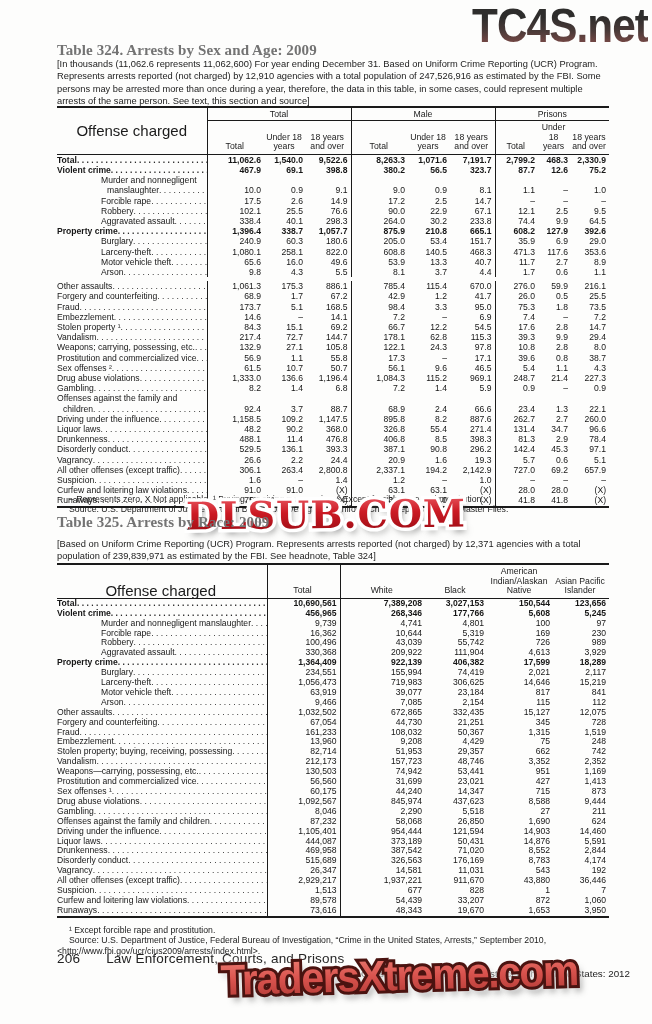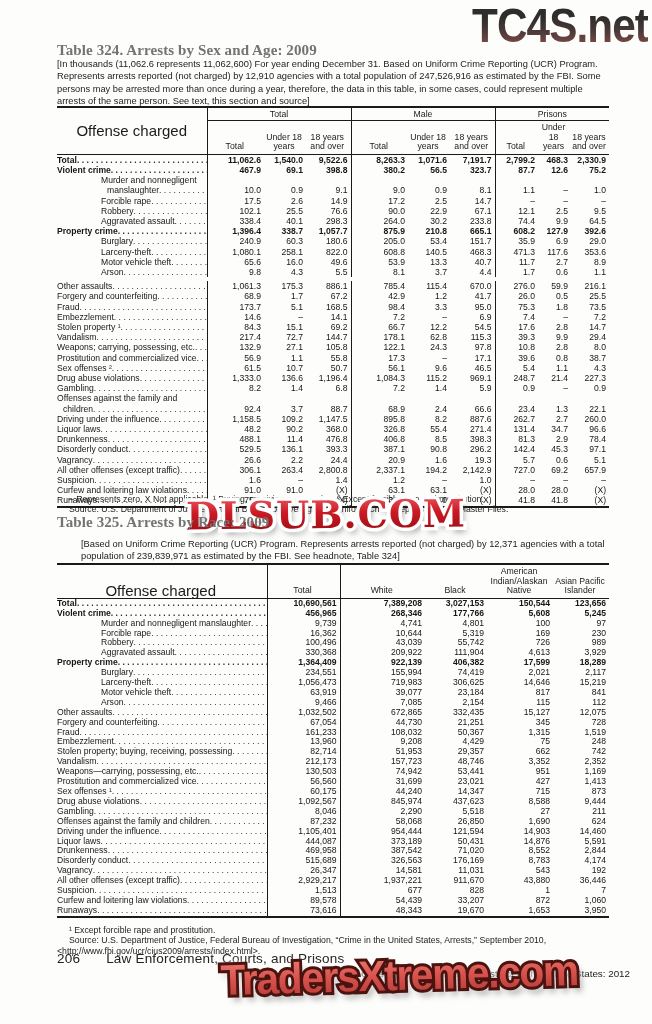--- a/index.html
+++ b/index.html
@@ -5,21 +5,21 @@
   html,body{margin:0;padding:0;background:#888;}
   .page{position:relative;width:652px;height:1024px;background:#fdfdfc;margin:0 auto;overflow:hidden;
         font-family:"Liberation Sans",sans-serif;color:#161616;}
   
   .tbl-title{position:absolute;left:57px;font-family:"Liberation Serif",serif;
              font-weight:bold;font-size:15px;letter-spacing:.1px;color:#737373;}
   #title324{top:42px;}
   #title325{top:514px;}
   .headnote{position:absolute;left:57px;width:545px;font-size:9.3px;line-height:12.4px;color:#1b1b1b;}
   #headnote324{top:58px;}
-  #headnote325{top:538px;margin-left:24px;}
+  #headnote325{top:538px;}
   
   table{border-collapse:collapse;table-layout:fixed;}
   .stat-table{position:absolute;left:57px;border-top:2px solid #1a1a1a;border-bottom:2px solid #1a1a1a;}
   #table324{top:106px;width:552px;}
   #table325{top:563px;width:552px;}
   th,td{padding:0;margin:0;font-weight:normal;}
   thead th{font-size:8.7px;color:#1b1b1b;}
   .grp{text-align:center;border-bottom:1px solid #1a1a1a;padding:1px 0;}
   .subrow th{white-space:pre-line;vertical-align:bottom;line-height:9.6px;
              padding:2px 2px 2px 0;border-bottom:1.5px solid #1a1a1a;margin-top:9px;}

